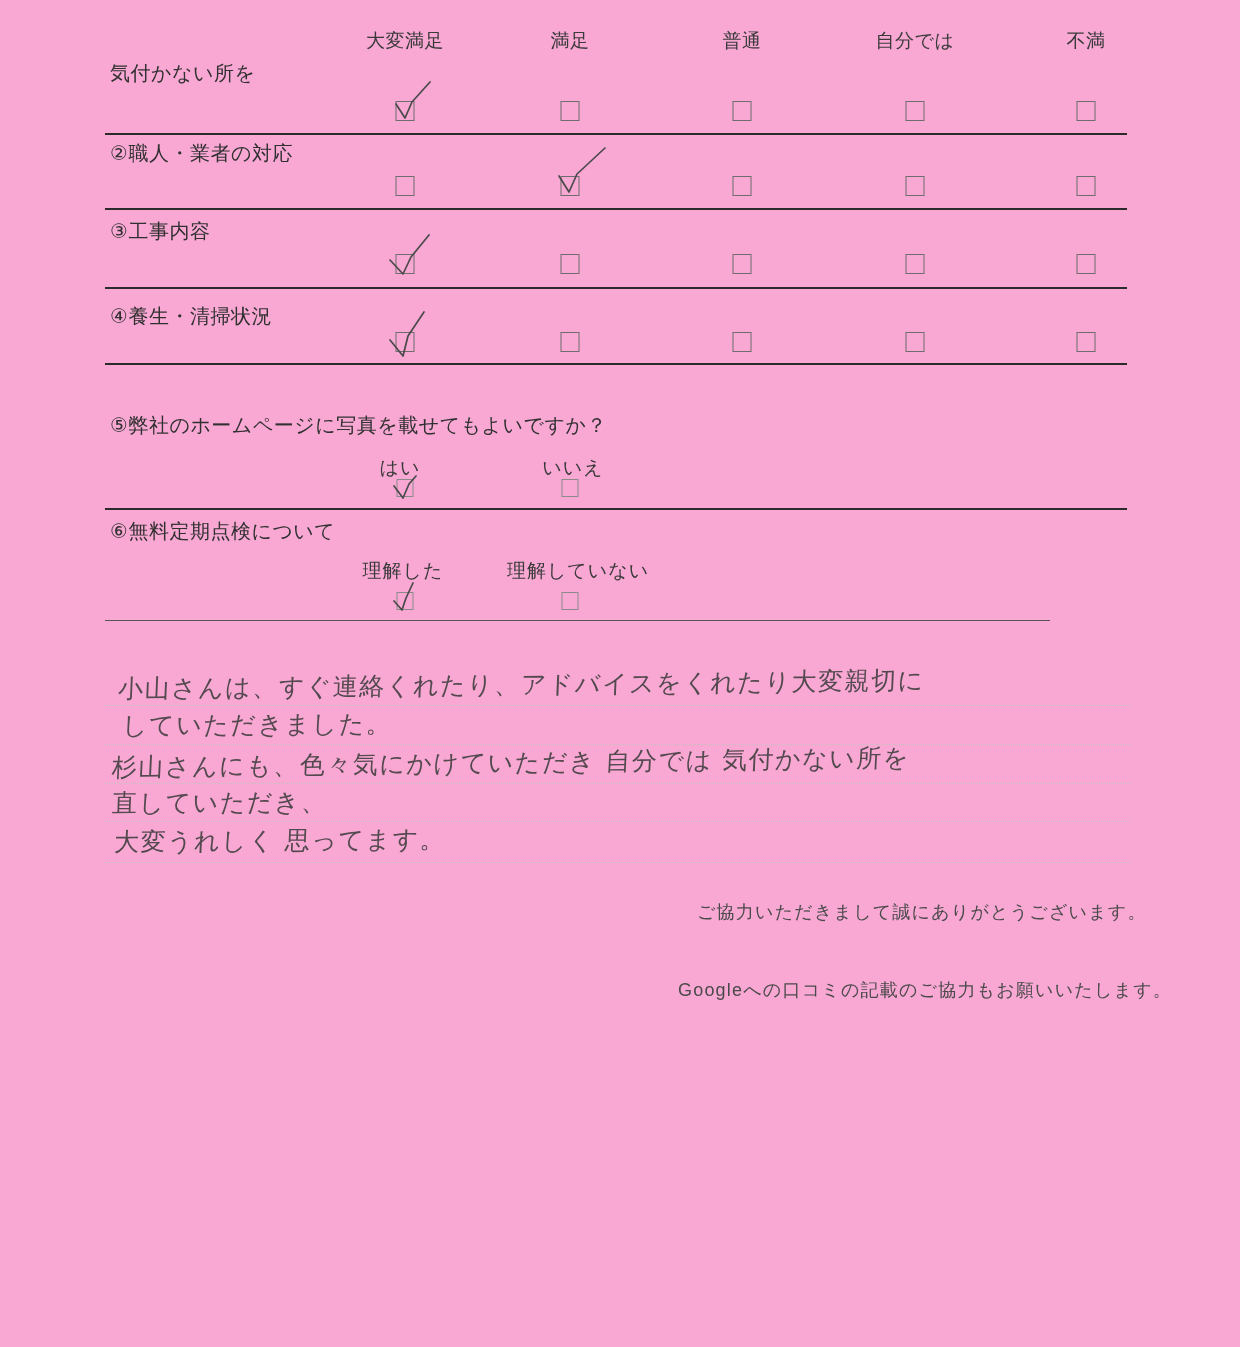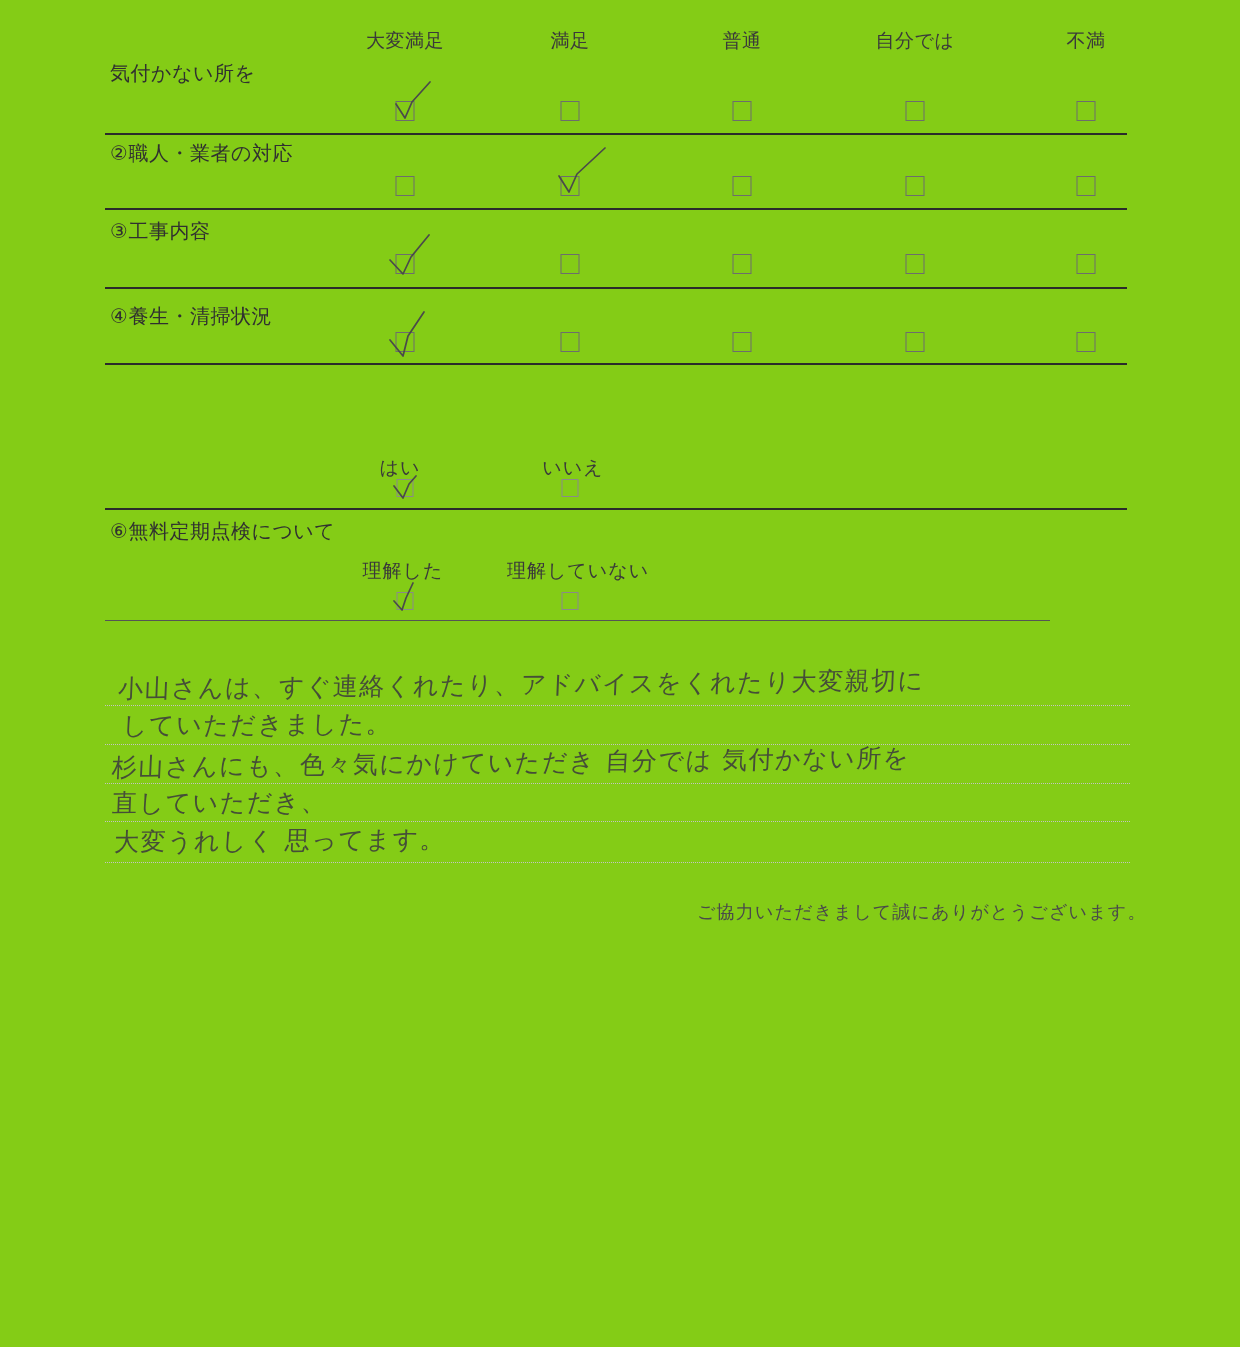--- a/index.html
+++ b/index.html
@@ -9,21 +9,21 @@
     background: #ffffff;
   }
   body {
     font-family: "Liberation Sans", "DejaVu Sans", sans-serif;
     color: #2a2a2a;
   }
   #page {
     position: relative;
     width: 1240px;
     height: 1347px;
-    background: #84cc16;
+    background: #f9a8d4;
     overflow: hidden;
   }
 
   
   .col-head {
     position: absolute;
     top: 28px;
     font-size: 19px;
     letter-spacing: 0.5px;
     color: #3a3a3a;
@@ -173,20 +173,21 @@
   <div class="cbox" style="left:405px;  top:332px"></div>
   <div class="cbox" style="left:570px;  top:332px"></div>
   <div class="cbox" style="left:742px;  top:332px"></div>
   <div class="cbox" style="left:915px;  top:332px"></div>
   <div class="cbox" style="left:1086px; top:332px"></div>
   <svg class="mark" style="left:384px; top:310px" width="60" height="52" viewBox="0 0 60 52">
     <path d="M6 30 L19 46 L24 26 L40 2"></path>
   </svg>
   <div class="rule" style="top:363px; width:1022px"></div>
 
+  <div class="q-label" style="top:412px">⑤弊社のホームページに写真を載せてもよいですか？</div>
   <div class="sub-label" style="left:400px; top:455px">はい</div>
   <div class="sub-label" style="left:573px; top:455px">いいえ</div>
   <div class="cbox small" style="left:405px; top:479px"></div>
   <div class="cbox small" style="left:570px; top:479px"></div>
   <svg class="mark" style="left:390px; top:474px" width="40" height="32" viewBox="0 0 40 32">
     <path d="M4 12 L13 24 L19 10 L26 2"></path>
   </svg>
   <div class="rule" style="top:508px; width:1022px"></div>
 
   <div class="q-label" style="top:518px">⑥無料定期点検について</div>
@@ -206,14 +207,15 @@
   <div class="ruled" style="top:821px"></div>
   <div class="ruled" style="top:862px"></div>
 
   <div class="hand l1" style="left:118px; top:668px">小山さんは、すぐ連絡くれたり、アドバイスをくれたり大変親切に</div>
   <div class="hand l2" style="left:122px; top:708px">していただきました。</div>
   <div class="hand l3" style="left:112px; top:746px">杉山さんにも、色々気にかけていただき 自分では 気付かない所を</div>
   <div class="hand l4" style="left:112px; top:786px">直していただき、</div>
   <div class="hand l5" style="left:114px; top:824px">大変うれしく 思ってます。</div>
 
   <div class="footer-line" style="left:697px; top:900px">ご協力いただきまして誠にありがとうございます。</div>
+  <div class="footer-line" style="left:678px; top:978px">Googleへの口コミの記載のご協力もお願いいたします。</div>
 
 </div>
 
 </body></html>

